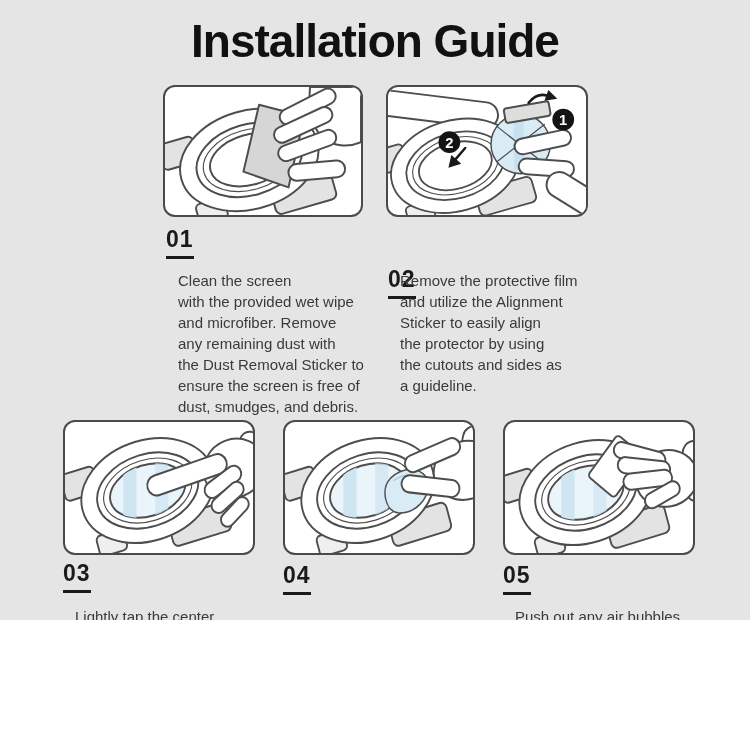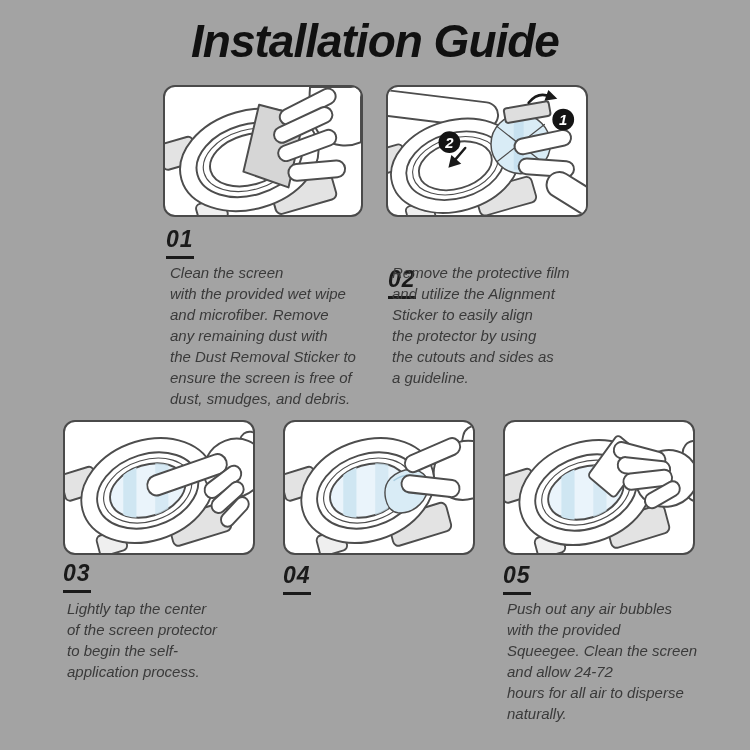--- a/index.html
+++ b/index.html
@@ -1,18 +1,18 @@
 <!DOCTYPE html>
 <html><head>
 <meta charset="utf-8">
 <style>
   html,body{margin:0;padding:0;background:#ffffff;}
   .canvas{
-    position:relative; width:750px; height:750px; background:#a3a3a3;
-    font-family:"Liberation Sans", sans-serif; color:#333; overflow:hidden;font-style:italic;
+    position:relative; width:750px; height:620px; background:#e5e5e5;
+    font-family:"Liberation Sans", sans-serif; color:#333; overflow:hidden;
   }
   .title{
     position:absolute; top:14px; left:0; right:0; text-align:center;
     font-size:46px; font-weight:700; color:#111; letter-spacing:-1px; margin:0;
   }
   .panel{
     position:absolute; border:2.5px solid #4a4a4a; border-radius:12px;
     background:#fff; overflow:hidden;
   }
   .panel svg{display:block; width:100%; height:100%;}
@@ -22,21 +22,21 @@
   .p4{left:283px; top:420px; width:188px; height:131px;}
   .p5{left:503px; top:420px; width:188px; height:131px;}
   .stepnum{position:absolute; font-size:23px; font-weight:700; color:#1a1a1a;}
   .stepnum span{display:inline-block; border-bottom:3px solid #1a1a1a; padding-bottom:3px; letter-spacing:1px;}
   .n1{left:166px; top:226px;}
   .n2{left:388px; top:226px;margin-top:40px;}
   .n3{left:63px;  top:560px;}
   .n4{left:283px; top:562px;}
   .n5{left:503px; top:562px;}
   .steptext{
-    position:absolute; margin:4px; font-size:15px; line-height:21px;
+    position:absolute; margin:12px; font-size:15px; line-height:21px;
     color:#3a3a3a; white-space:pre-line;
   }
   .t1{left:166px; top:258px; width:215px;}
   .t2{left:388px; top:258px; width:215px;}
   .t3{left:63px;  top:594px; width:215px;}
   .t4{left:283px; top:594px; width:215px;}
   .t5{left:503px; top:594px; width:220px;}
   .art{stroke:#4d4d4d; stroke-width:2; stroke-linejoin:round; stroke-linecap:round; fill:#fff;}
   .badge{fill:#141414; stroke:none;}
   .badge-label{fill:#ffffff; font-family:"Liberation Sans",sans-serif; font-size:15px; font-weight:700; text-anchor:middle; stroke:none;}

